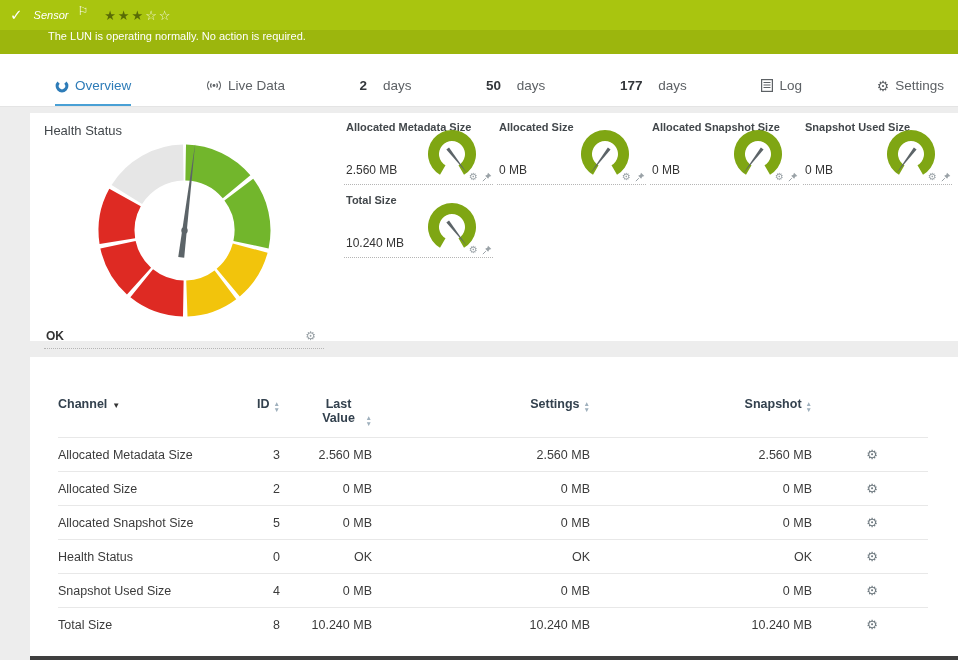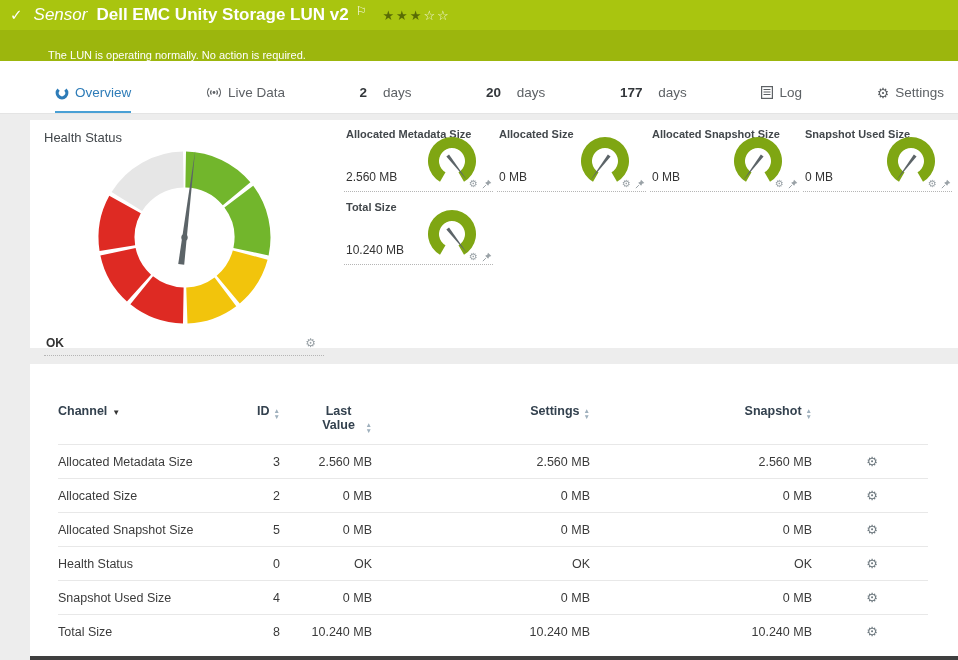--- a/index.html
+++ b/index.html
@@ -8,28 +8,28 @@
   *{box-sizing:border-box;}
   html,body{margin:0;padding:0;}
   body{
     width:958px;height:660px;overflow:hidden;position:relative;
     font-family:"Liberation Sans","DejaVu Sans",sans-serif;background:#fff;color:#3b3b3b;
   }
   
   .header{background:var(--green);}
   .header-top{height:30px;display:flex;align-items:center;padding:0 10px;color:#fff;white-space:nowrap;}
   .check{font-size:15px;font-weight:bold;margin-right:11px;}
-  .kind{font-style:italic;font-size:17px;margin-right:9px;}
+  .kind{font-style:italic;font-size:11px;margin-right:9px;}
   .title{font-size:17px;font-weight:bold;margin-right:7px;}
   .flag{font-size:12px;margin-right:16px;position:relative;top:-4px;cursor:pointer;}
   .stars{letter-spacing:2px;font-size:13px;}
   .star{cursor:pointer;}
   .star.filled{color:rgba(38,52,0,.62);}
   .star.empty{color:rgba(255,255,255,.85);}
-  .header-sub{background:var(--greenDark);height:31px;display:flex;align-items:flex-end;padding-left:48px;color:#fff;font-size:11px;}
+  .header-sub{background:var(--greenDark);height:24px;display:flex;align-items:flex-start;padding-left:48px;color:#fff;font-size:11px;}
   
   .tabbar{height:53px;background:#fff;display:flex;align-items:flex-end;justify-content:space-between;
     padding:0 14px 0 55px;border-bottom:1px solid #e4e4e4;gap:48px;}
   .tab{display:flex;align-items:center;gap:6px;color:#5d6165;font-size:13.5px;padding-bottom:13px;cursor:pointer;white-space:nowrap;}
   .tab.active{color:var(--blue);border-bottom:2px solid #49a0d5;padding-bottom:11px;}
   .tab .num{color:#33373b;font-weight:bold;}
   .tab-icon{display:inline-flex;align-items:center;}
   
   .content{background:#ededed;height:560px;padding:6px 0 0 30px;}
   .panel{background:#fff;}
@@ -67,21 +67,20 @@
   tr{cursor:pointer;}
   .bottom-strip{position:absolute;left:30px;right:0;bottom:0;height:4px;background:#3f3f3f;}
 </style>
 </head>
 <body>
 
 <div class="header">
   <div class="header-top">
     <span class="check">✓</span>
     <span class="kind">Sensor</span>
-    <span class="title">Dell EMC Unity Storage LUN v2</span>
     <span class="flag">⚐</span>
     <span class="stars"><span class="star filled">★</span><span class="star filled">★</span><span class="star filled">★</span><span class="star empty">☆</span><span class="star empty">☆</span></span>
   </div>
   <div class="header-sub">
     <span>The LUN is operating normally. No action is required.</span>
   </div>
 </div>
 
 <div class="tabbar">
     <div class="tab active">
@@ -100,21 +99,21 @@
             <path d="M12.8 2.2 A6.5 6.5 0 0 1 12.8 10.8"></path>
             <path d="M5.4 4.4 A3.4 3.4 0 0 0 5.4 8.6"></path>
             <path d="M10.6 4.4 A3.4 3.4 0 0 1 10.6 8.6"></path>
           </g>
           <circle cx="8" cy="6.5" r="1.4" fill="#5d6165"></circle>
         </svg>
       </span>
       <span>Live Data</span>
     </div>
     <div class="tab"><span class="num">2</span>&nbsp;<span>days</span></div>
-    <div class="tab"><span class="num">20</span>&nbsp;<span>days</span></div>
+    <div class="tab"><span class="num">50</span>&nbsp;<span>days</span></div>
     <div class="tab"><span class="num">177</span>&nbsp;<span>days</span></div>
     <div class="tab">
       <span class="tab-icon">
         <svg width="12" height="13" viewBox="0 0 12 13">
           <rect x="0.6" y="0.6" width="10.8" height="11.8" fill="none" stroke="#5d6165" stroke-width="1.2"></rect>
           <g stroke="#5d6165" stroke-width="1">
             <line x1="2.5" y1="3.5" x2="9.5" y2="3.5"></line>
             <line x1="2.5" y1="6" x2="9.5" y2="6"></line>
             <line x1="2.5" y1="8.5" x2="9.5" y2="8.5"></line>
           </g>

